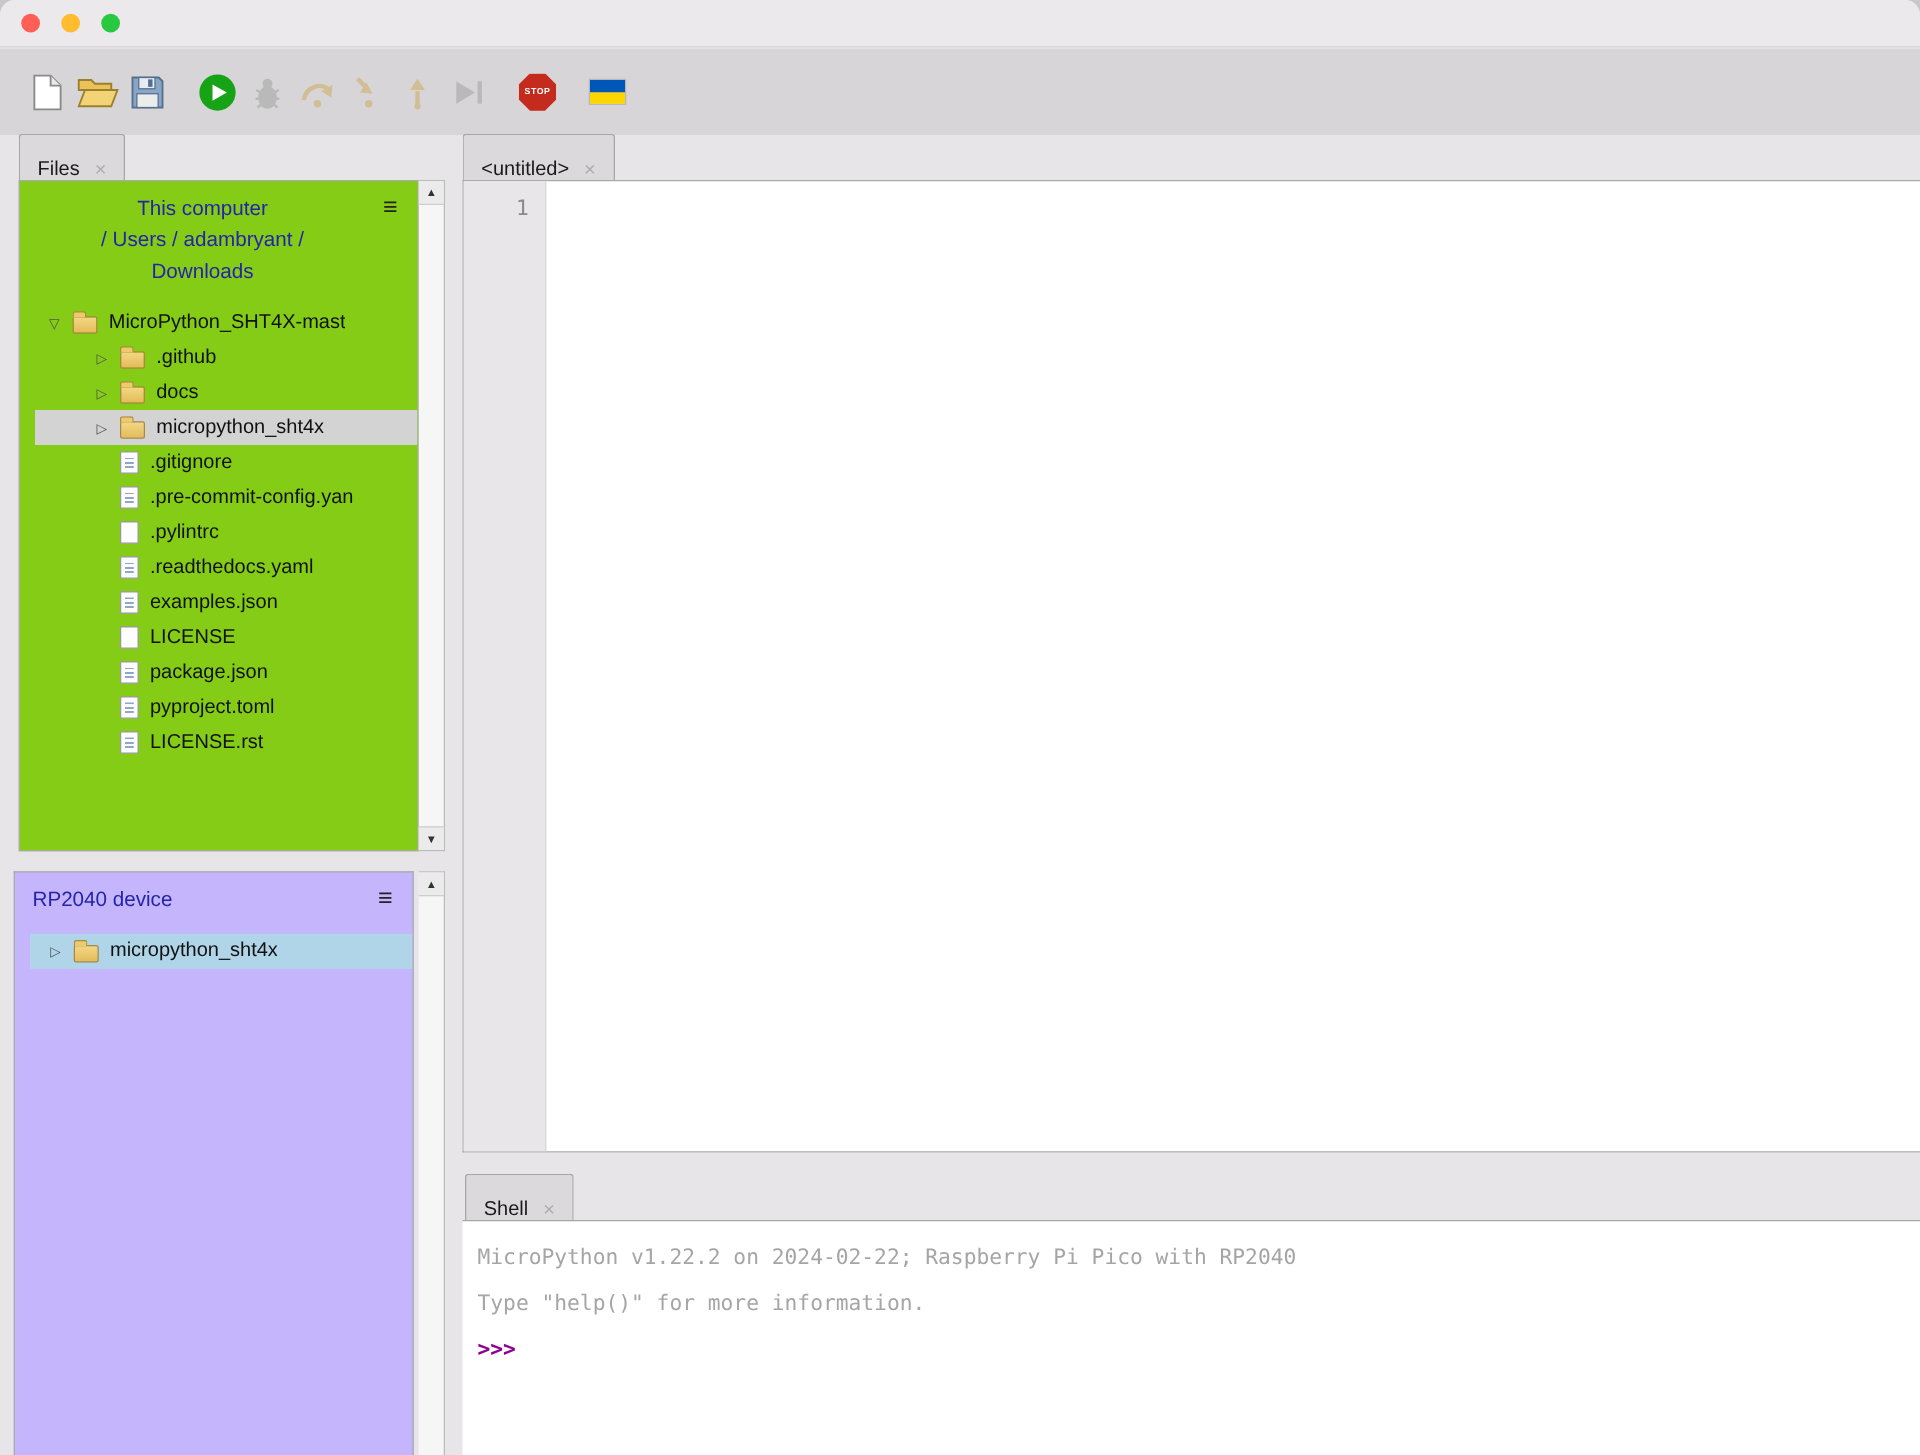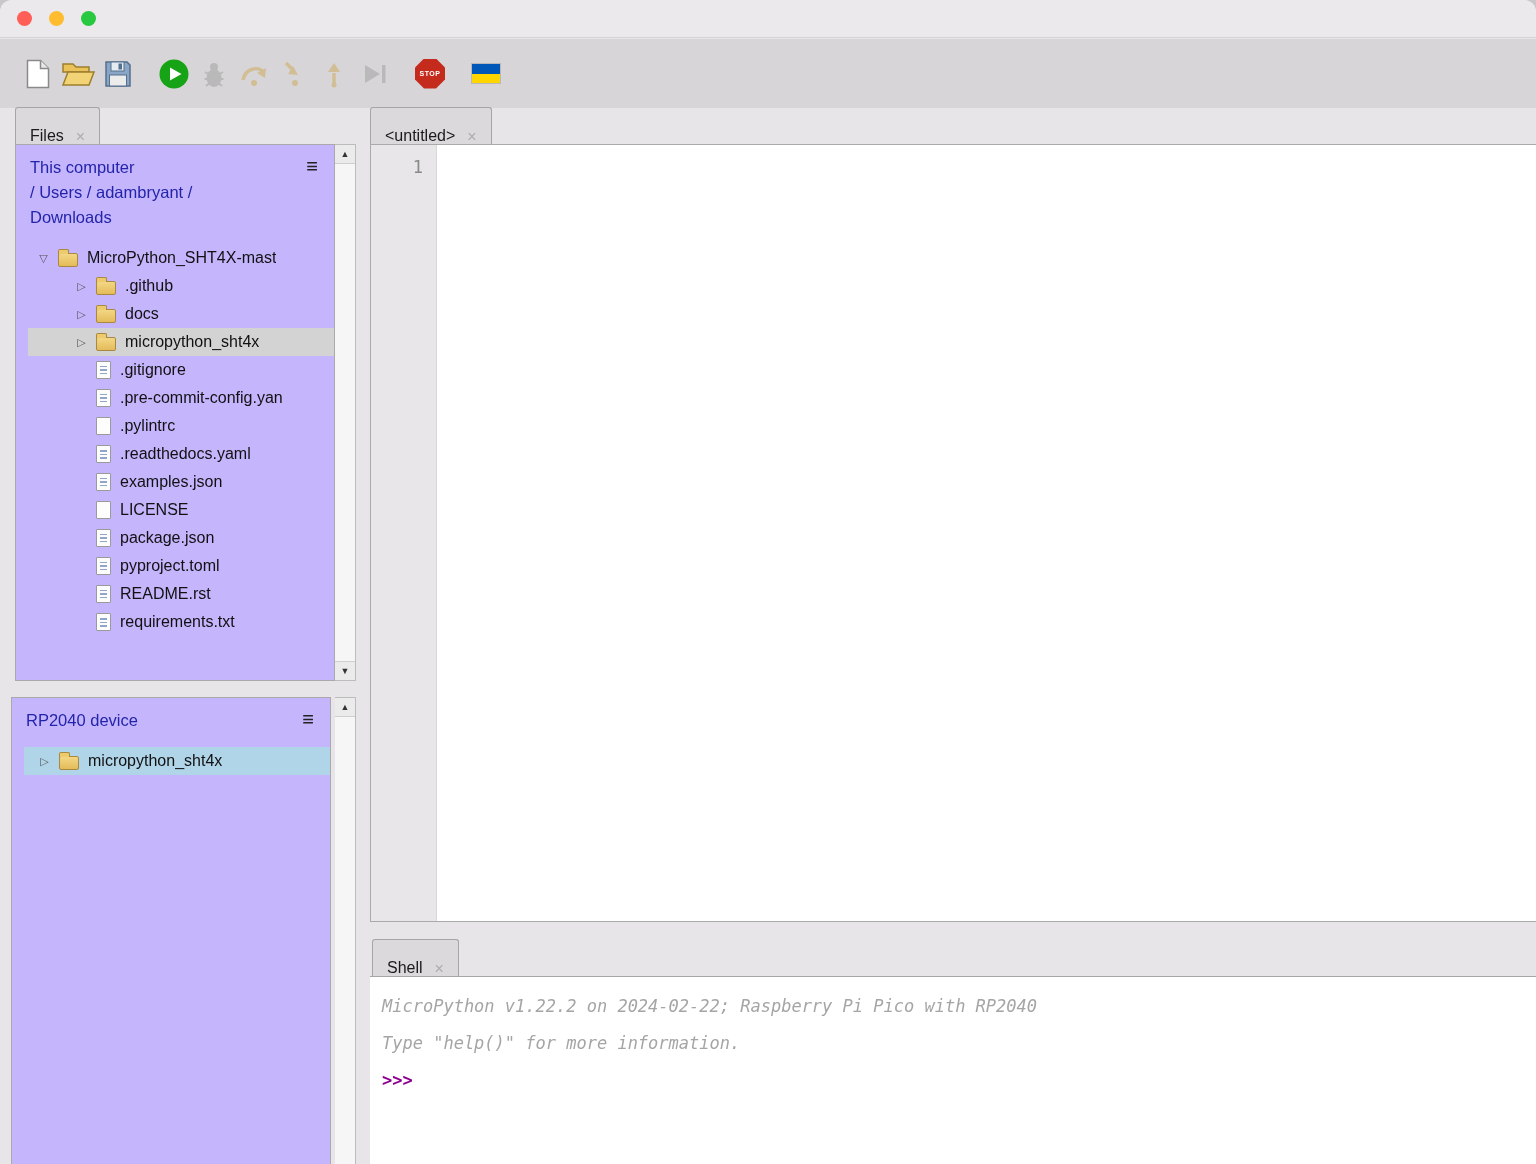--- a/index.html
+++ b/index.html
@@ -28,21 +28,21 @@
 
   
   .tab { position:absolute; height:38px; background:#dbd9db; border:1px solid #a6a6a6; border-bottom:none; border-radius:3px 3px 0 0; display:flex; align-items:flex-end; gap:12px; padding:0 14px; font-size:16px; color:#1a1a1a; }
   .tab .close-icon { color:#adadad; font-size:16px; line-height:1; }
   .close-icon::before { content:"×"; }
   .tab-files { left:15px; top:107px; }
   .tab-editor { left:370px; top:107px; }
   .tab-shell { left:372px; top:939px; }
 
   
-  .files-panel { position:absolute; left:15px; top:144px; width:320px; height:537px; background:#c4b5fd; border:1px solid #aaa; overflow:hidden; }
+  .files-panel { position:absolute; left:15px; top:144px; width:320px; height:537px; background:#84cc16; border:1px solid #aaa; overflow:hidden;text-align:center; }
   .files-scroll { position:absolute; left:335px; top:144px; width:21px; height:537px; background:#f6f6f6; border:1px solid #bcbcbc; border-left:none; }
   .device-panel { position:absolute; left:11px; top:697px; width:320px; bottom:0; background:#c4b5fd; border:1px solid #aaa; border-bottom:none; overflow:hidden; }
   .device-scroll { position:absolute; left:335px; top:697px; width:21px; bottom:0; background:#f6f6f6; border:1px solid #bcbcbc; border-left:none; border-bottom:none; }
 
   .pane-header { position:relative; padding:10px 40px 0 14px; color:var(--link-blue,#2424aa); font-size:16.5px; line-height:25px; }
   .menu-icon { position:absolute; right:16px; top:9px; font-size:20px; color:#222; cursor:default; }
   .menu-icon::before { content:"≡"; }
 
   
   .tree { margin-top:14px;padding-left:12px; }
@@ -71,21 +71,21 @@
   .sb-down { bottom:0; border-top:1px solid #cecece; }
   .sb-down::before { content:"▼"; }
 
   
   .editor-panel { position:absolute; left:370px; top:144px; right:0; height:778px; background:#fff; border:1px solid #aaa; border-right:none; }
   .gutter { position:absolute; left:0; top:0; bottom:0; width:66px; background:#e8e6e8; border-right:1px solid #d8d8d8; text-align:right; padding:12px 13px 0 0; font-family:"DejaVu Sans Mono", monospace; font-size:17px; color:#8a8a8a; }
   .editor-content { position:absolute; left:67px; top:0; right:0; bottom:0; }
 
   
   .shell-panel { position:absolute; left:370px; top:976px; right:0; bottom:0; background:#fff; border-top:1px solid #a6a6a6; padding:11px 0 0 12px; font-family:"DejaVu Sans Mono", monospace; font-size:17px; }
-  .shell-line { color:var(--shell-dim-text,#a5a5a5); line-height:37px; white-space:pre;font-style:italic; }
+  .shell-line { color:var(--shell-dim-text,#a5a5a5); line-height:37px; white-space:pre; }
   .shell-prompt { color:var(--prompt-magenta,#8f008f); font-weight:bold; line-height:37px; }
 </style>
 </head>
 <body>
 
 <div class="window">
 
   <div class="titlebar">
     <div class="lights">
       <span class="light close"></span>
@@ -228,25 +228,21 @@
       <div class="trow d1f">
         <span class="ficon file-icon lines"></span>
         <span class="tlabel">package.json</span>
       </div>
       <div class="trow d1f">
         <span class="ficon file-icon lines"></span>
         <span class="tlabel">pyproject.toml</span>
       </div>
       <div class="trow d1f">
         <span class="ficon file-icon lines"></span>
-        <span class="tlabel">README.rst</span>
-      </div>
-      <div class="trow d1f">
-        <span class="ficon file-icon lines"></span>
-        <span class="tlabel">requirements.txt</span>
+        <span class="tlabel">LICENSE.rst</span>
       </div>
     </div>
   </div>
   <div class="files-scroll">
     <div class="sb-btn sb-up"></div>
     <div class="sb-btn sb-down"></div>
   </div>
 
   <div class="device-panel">
     <div class="pane-header">

